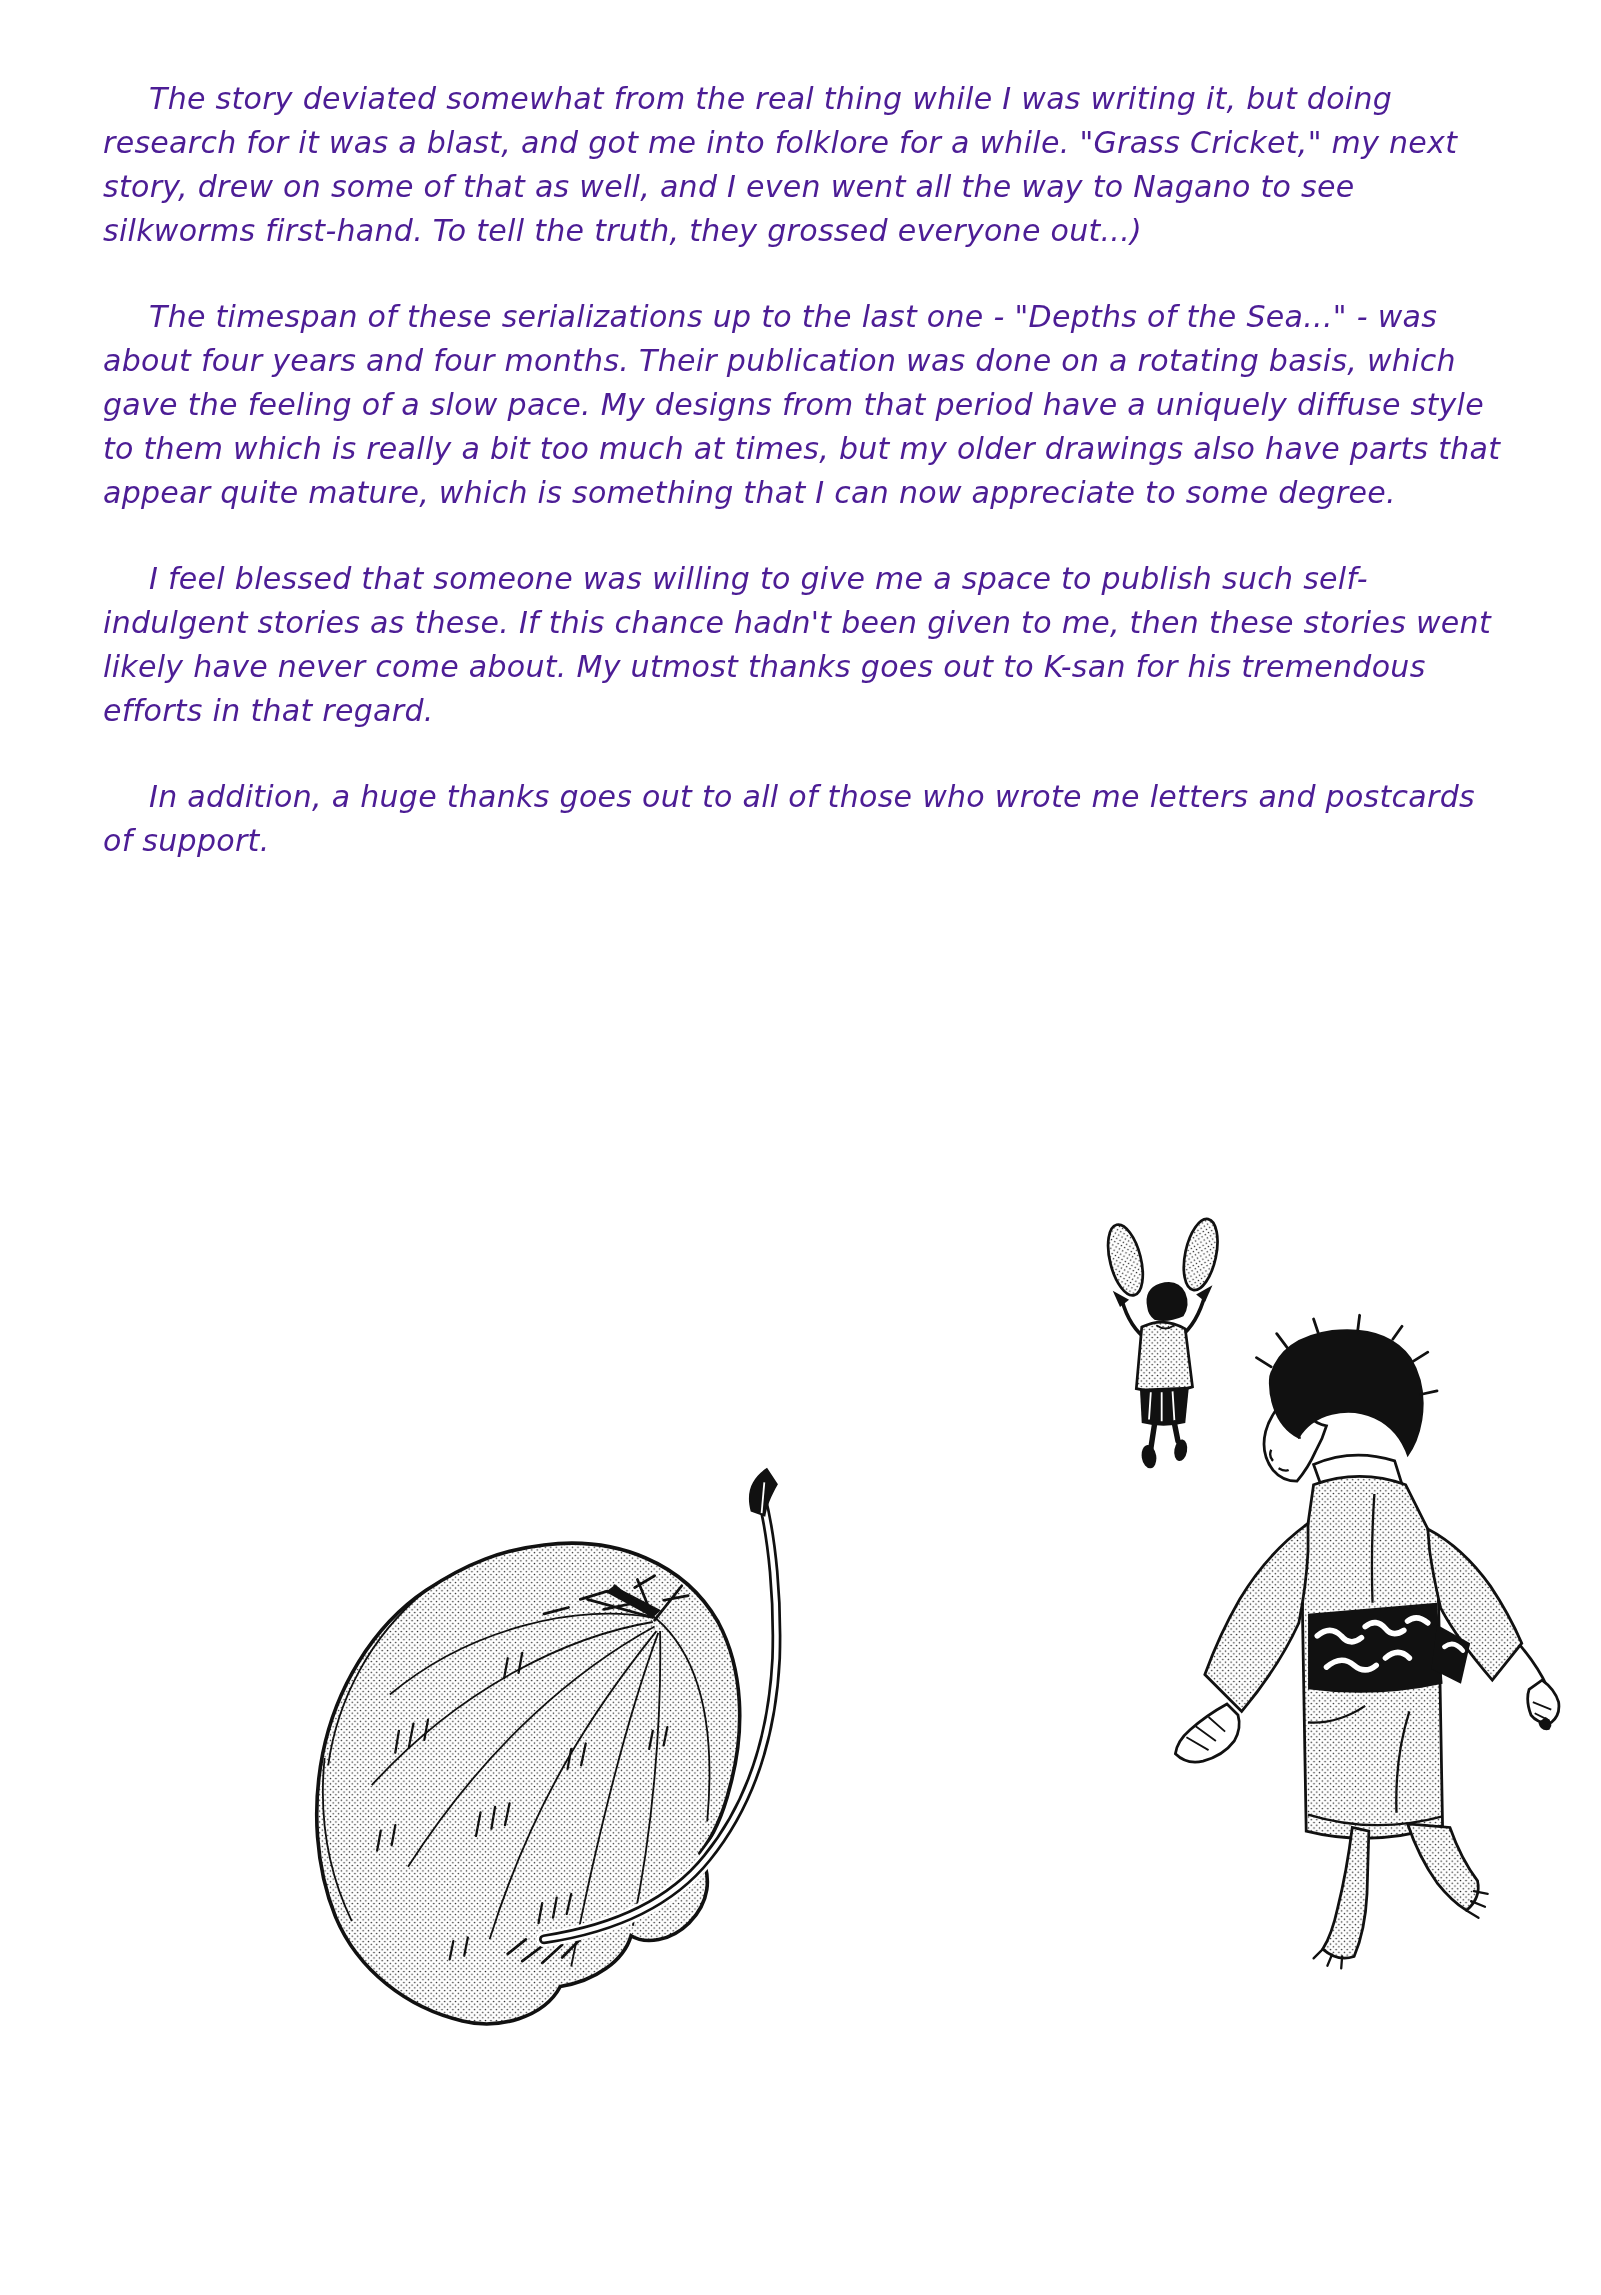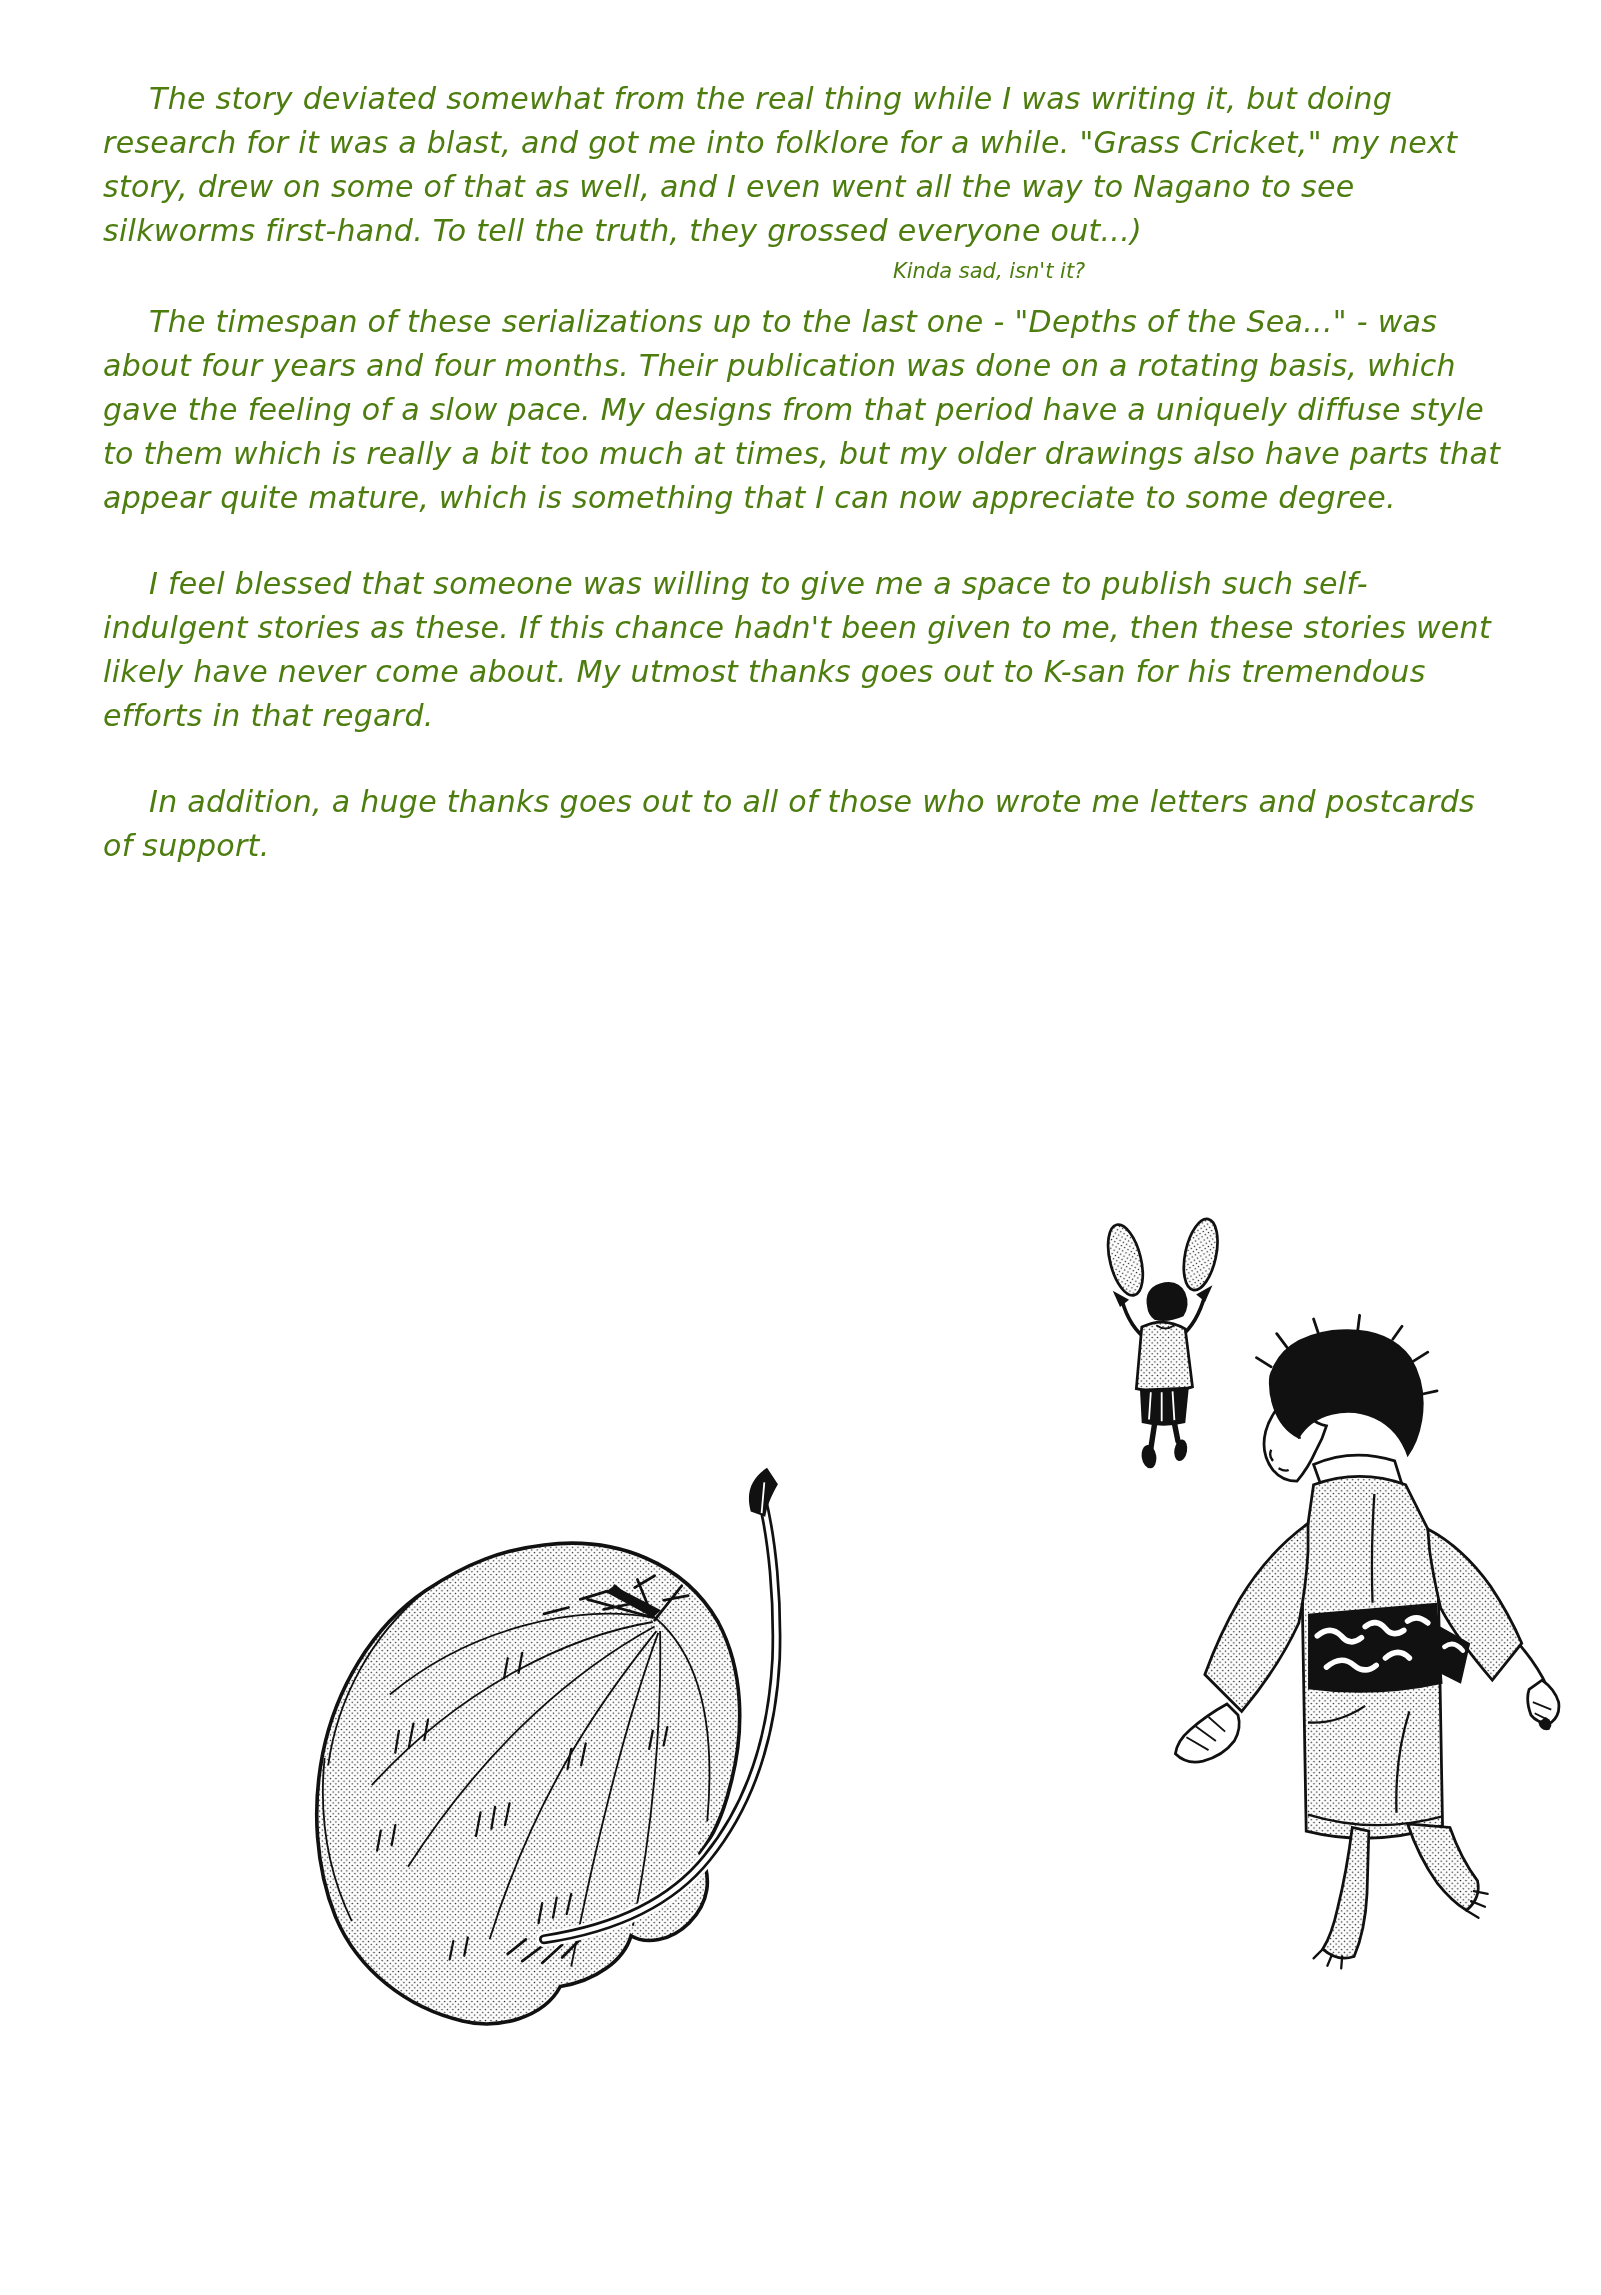--- a/index.html
+++ b/index.html
@@ -3,21 +3,21 @@
 <meta charset="utf-8">
 <style>
   html,body{margin:0;padding:0;background:#e9e9e9;}
   .page{
     position:relative;
     width:1602px;height:2296px;
     margin:0 auto;
     background:#ffffff;
     overflow:hidden;
     font-family:"DejaVu Sans",sans-serif;
-    color:#4d7c0f;
+    color:#4c1d95;
   }
   .afterword{
     position:absolute;
     left:103px;top:77px;width:1398px;
   }
   .afterword p{
     margin:0 0 42px 0;
     font-size:30px;
     line-height:44px;
     font-style:italic;
@@ -34,21 +34,20 @@
   .illo{position:absolute;}
   .illo svg{display:block;width:100%;height:100%;}
 </style>
 </head>
 <body>
 
 <div class="page">
 
   <div class="afterword">
     <p>The story deviated somewhat from the real thing while I was writing it, but doing research for it was a blast, and got me into folklore for a while. "Grass Cricket," my next story, drew on some of that as well, and I even went all the way to Nagano to see silkworms first-hand. To tell the truth, they grossed everyone out...)</p>
-    <div class="side-note">Kinda sad, isn't it?</div>
     <p>The timespan of these serializations up to the last one - "Depths of the Sea..." - was about four years and four months. Their publication was done on a rotating basis, which gave the feeling of a slow pace. My designs from that period have a uniquely diffuse style to them which is really a bit too much at times, but my older drawings also have parts that appear quite mature, which is something that I can now appreciate to some degree.</p>
     <p>I feel blessed that someone was willing to give me a space to publish such self-indulgent stories as these. If this chance hadn't been given to me, then these stories went likely have never come about. My utmost thanks goes out to K-san for his tremendous efforts in that regard.</p>
     <p>In addition, a huge thanks goes out to all of those who wrote me letters and postcards of support.</p>
   </div>
 
   <div class="illo" style="left:1091px;top:1205px;width:145px;height:264px;">
     <svg viewBox="0 0 160 290" xmlns="http://www.w3.org/2000/svg">
       <defs>
         <pattern id="d1" width="6" height="6" patternUnits="userSpaceOnUse">
           <rect width="6" height="6" fill="#ffffff"></rect>

